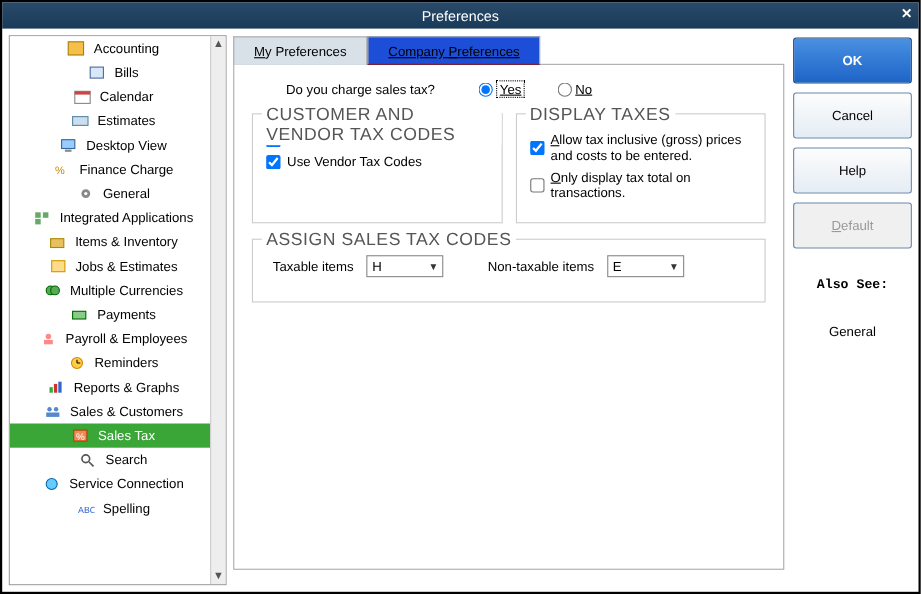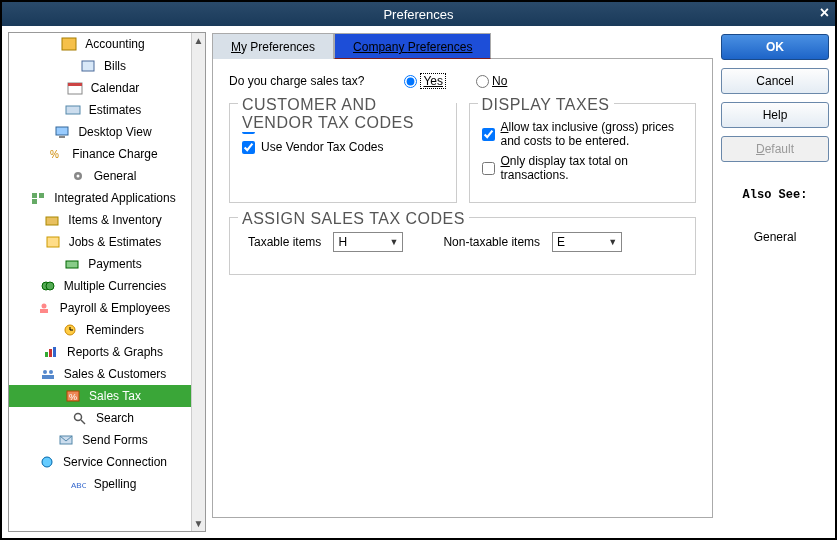--- a/index.html
+++ b/index.html
@@ -17,21 +17,21 @@
   .scrollbar { width: 14px; background: #eee; display: flex; flex-direction: column; justify-content: space-between; align-items: center; border-left: 1px solid #ccc; }
   .scroll-arrow { font-size: 10px; color: #555; cursor: pointer; padding: 2px 0; }
   
   .main { flex: 1; display: flex; gap: 8px; }
   .content { flex: 1; }
   .tabs { display: flex; font-size: 12px; }
   .tab { padding: 6px 18px 4px; border: 1px solid #aaa; border-bottom: none; background: #d8e0e8; cursor: pointer; position: relative; top: 1px; }
   .tab .ul { text-decoration: underline; }
   .tab.active { background: #1d4ed8; border-bottom: 1px solid #7f1d1d; z-index: 2; text-decoration: underline; }
   .panel { border: 1px solid #aaa; padding: 14px 16px 20px; background: #fff; min-height: 460px; font-size: 12px; }
-  .question-row { display: flex; align-items: center; gap: 40px; margin-bottom: 14px; }
+  .question-row { display: flex; align-items: center; gap: 40px; margin-bottom: 14px; margin-left: 31px; }
   .radios { display: flex; gap: 30px; align-items: center; }
   .radio-opt { display: flex; align-items: center; gap: 3px; }
   .radio-opt input { margin: 0; }
   .radio-label { text-decoration: underline; }
   .yes-box { border: 1px dotted #000; padding: 0 2px; }
   .groups-row { display: flex; gap: 12px; margin-bottom: 14px; }
   .group { border: 1px solid #ccc; padding: 10px 12px 14px; position: relative; flex: 1; }
   .group-title { position: absolute; top: -8px; left: 8px; background: #fff; padding: 0 4px; font-size: 16px; letter-spacing: 0.5px; color: #555; }
   .chk-row { display: flex; align-items: center; gap: 6px; margin: 6px 0; font-size: 12px; }
   .chk-row input { margin: 1px 0 0 0; }
@@ -39,21 +39,21 @@
   .assign { border: 1px solid #ccc; padding: 10px 12px 18px; position: relative; }
   .assign .group-title { top: -8px; }
   .assign-inner { padding: 4px 6px; }
   .instr { margin: 4px 0 12px; font-size: 12px; }
   .dd-row { display: flex; align-items: center; gap: 40px; }
   .dd-pair { display: flex; align-items: center; gap: 12px; }
   .dd { width: 70px; height: 20px; border: 1px solid #888; background: #fff; display: flex; align-items: center; justify-content: space-between; padding: 0 4px; cursor: pointer; font-size: 12px; }
   .dd .caret { font-size: 9px; color: #333; }
   
   .right { width: 108px; display: flex; flex-direction: column; gap: 8px; align-items: stretch; padding-top: 2px; }
-  .btn { height: 26px; border: 1px solid #6a88aa; border-radius: 3px; background: linear-gradient(#fdfdfd,#e4ecf4); font-size: 12px; cursor: pointer; display: flex; align-items: center; justify-content: center; }
+  .btn { height: 42px; border: 1px solid #6a88aa; border-radius: 3px; background: linear-gradient(#fdfdfd,#e4ecf4); font-size: 12px; cursor: pointer; display: flex; align-items: center; justify-content: center; }
   .btn.primary { background: linear-gradient(#4a90e2,#1d64c8); color: #fff; border-color: #1a4a8a; font-weight: bold; }
   .btn.disabled { color: #999; background: #f0f0f0; cursor: default; }
   .btn u { text-decoration: underline; }
   .also { margin-top: 18px; text-align: center; font-size: 12px; }
   .also-title { font-weight: bold; margin-bottom: 28px; font-family: Liberation Mono, monospace; }
 </style>
 </head>
 <body>
 
 <div class="window">
@@ -146,33 +146,33 @@
             <span class="sb-icon">
               <svg width="16" height="14">
                 <rect x="2" y="2" width="12" height="10" fill="#fd8" stroke="#c90"></rect>
               </svg>
             </span>
             <span>Jobs &amp; Estimates</span>
           </div>
           <div class="sb-item">
             <span class="sb-icon">
               <svg width="16" height="14">
-                <rect x="2" y="4" width="12" height="7" fill="#8c8" stroke="#060"></rect>
-              </svg>
-            </span>
-            <span>Payments</span>
-          </div>
-          <div class="sb-item">
-            <span class="sb-icon">
-              <svg width="16" height="14">
                 <circle cx="6" cy="7" r="4" fill="#5a5" stroke="#060"></circle>
                 <circle cx="10" cy="7" r="4" fill="#5a5" stroke="#060"></circle>
               </svg>
             </span>
             <span>Multiple Currencies</span>
+          </div>
+          <div class="sb-item">
+            <span class="sb-icon">
+              <svg width="16" height="14">
+                <rect x="2" y="4" width="12" height="7" fill="#8c8" stroke="#060"></rect>
+              </svg>
+            </span>
+            <span>Payments</span>
           </div>
           <div class="sb-item">
             <span class="sb-icon">
               <svg width="16" height="14">
                 <circle cx="8" cy="5" r="2.5" fill="#f88"></circle>
                 <rect x="4" y="8" width="8" height="4" fill="#f88"></rect>
               </svg>
             </span>
             <span>Payroll &amp; Employees</span>
           </div>
@@ -216,29 +216,20 @@
             <span>Sales Tax</span>
           </div>
           <div class="sb-item">
             <span class="sb-icon">
               <svg width="16" height="14">
                 <circle cx="6" cy="6" r="3.5" fill="none" stroke="#555" stroke-width="1.5"></circle>
                 <line x1="9" y1="9" x2="13" y2="13" stroke="#555" stroke-width="1.5"></line>
               </svg>
             </span>
             <span>Search</span>
-          </div>
-          <div class="sb-item">
-            <span class="sb-icon">
-              <svg width="16" height="14">
-                <rect x="2" y="3" width="12" height="8" fill="#cde" stroke="#58a"></rect>
-                <polyline points="2,3 8,8 14,3" fill="none" stroke="#58a"></polyline>
-              </svg>
-            </span>
-            <span>Send Forms</span>
           </div>
           <div class="sb-item">
             <span class="sb-icon">
               <svg width="16" height="14">
                 <circle cx="8" cy="7" r="5" fill="#6cf" stroke="#06a"></circle>
               </svg>
             </span>
             <span>Service Connection</span>
           </div>
           <div class="sb-item">

